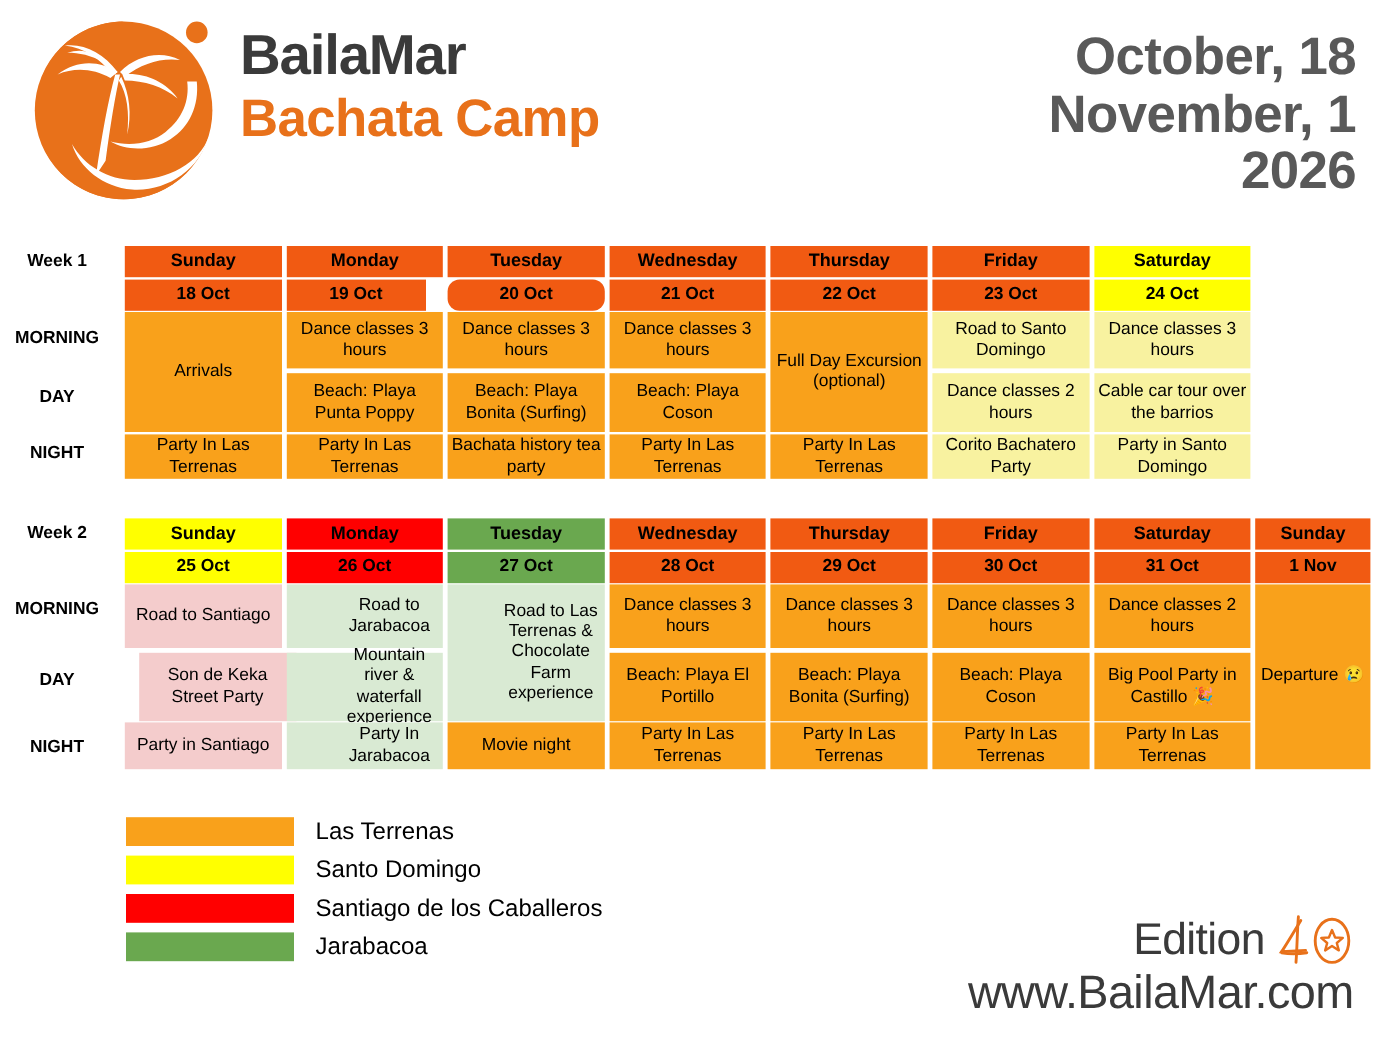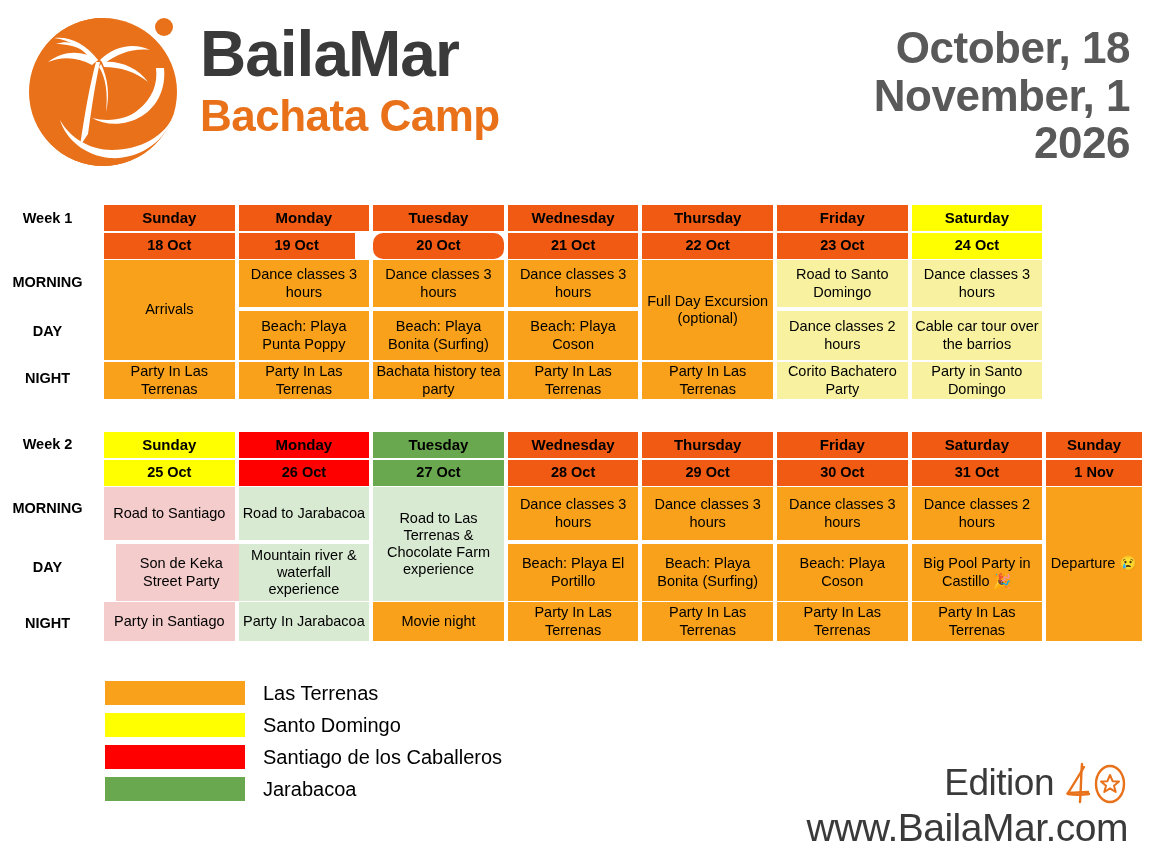--- a/index.html
+++ b/index.html
@@ -16,21 +16,21 @@
   .header{
     position:absolute;left:0;top:0;width:1152px;height:185px;
   }
   .logo-mark{
     position:absolute;left:16px;top:10px;width:175px;height:165px;
   }
   .logo-text{
     position:absolute;left:200px;top:22px;
   }
   .brand-name{
-    font-size:64px;font-weight:bold;color:#3a3a3a;line-height:1.0;
+    font-size:47px;font-weight:bold;color:#3a3a3a;line-height:1.0;
     letter-spacing:-1px;
   }
   .brand-sub{
     font-size:44px;font-weight:bold;color:#E8711A;line-height:1.0;
     margin-top:8px;letter-spacing:-0.5px;
   }
   .dates{
     position:absolute;right:22px;top:24px;
     text-align:right;color:#595959;
     font-size:44px;font-weight:bold;line-height:1.08;
@@ -61,21 +61,21 @@
   .cell.date{font-weight:bold;font-size:14.5px;}
 
   
   .c-orange-dark{background:#F15A12;}
   .c-orange{background:#F9A11B;}
   .c-yellow{background:#FFFF00;}
   .c-lightyellow{background:#F8F2A0;}
   .c-red{background:#FF0000;}
   .c-pink{background:#F4CCCC;}
   .c-green{background:#6AA84F;}
-  .c-lightgreen{background:#D9EAD3;}
+  .c-lightgreen{background:#D9EAD3;padding-left:44px;}
 
   
   .legend{position:absolute;left:105px;top:678px;}
   .legend-row{position:relative;height:32px;}
   .legend-swatch{
     position:absolute;left:0;top:3px;width:140px;height:24px;
   }
   .legend-label{
     position:absolute;left:158px;top:3px;
     font-size:20px;line-height:24px;color:#000;

